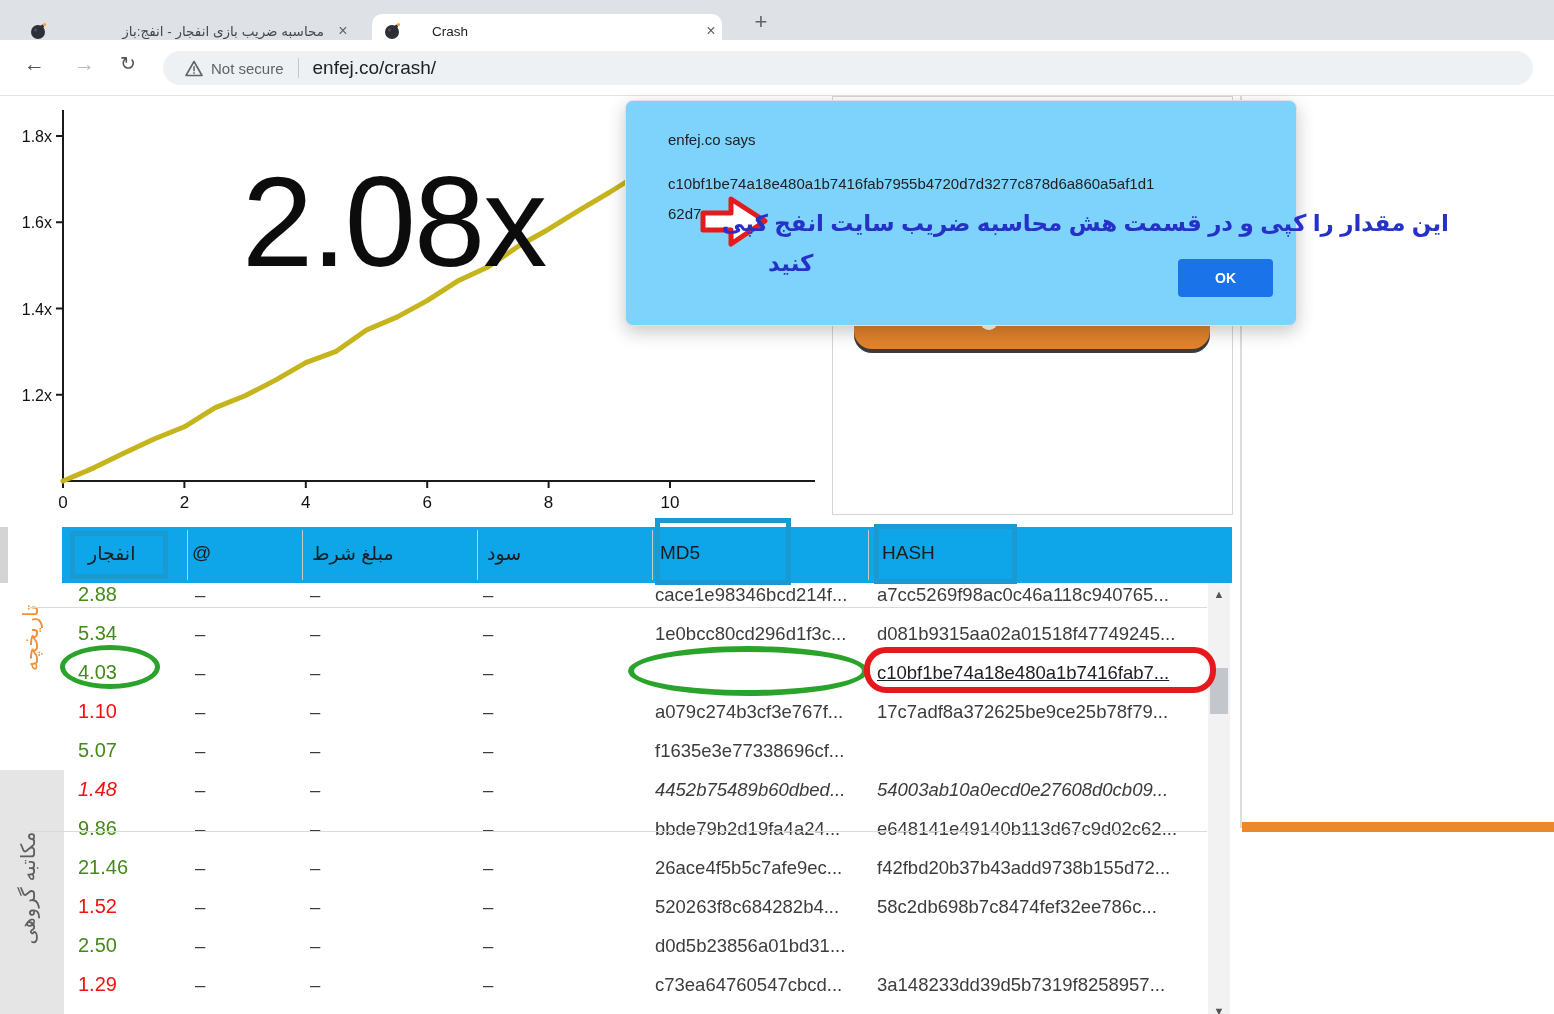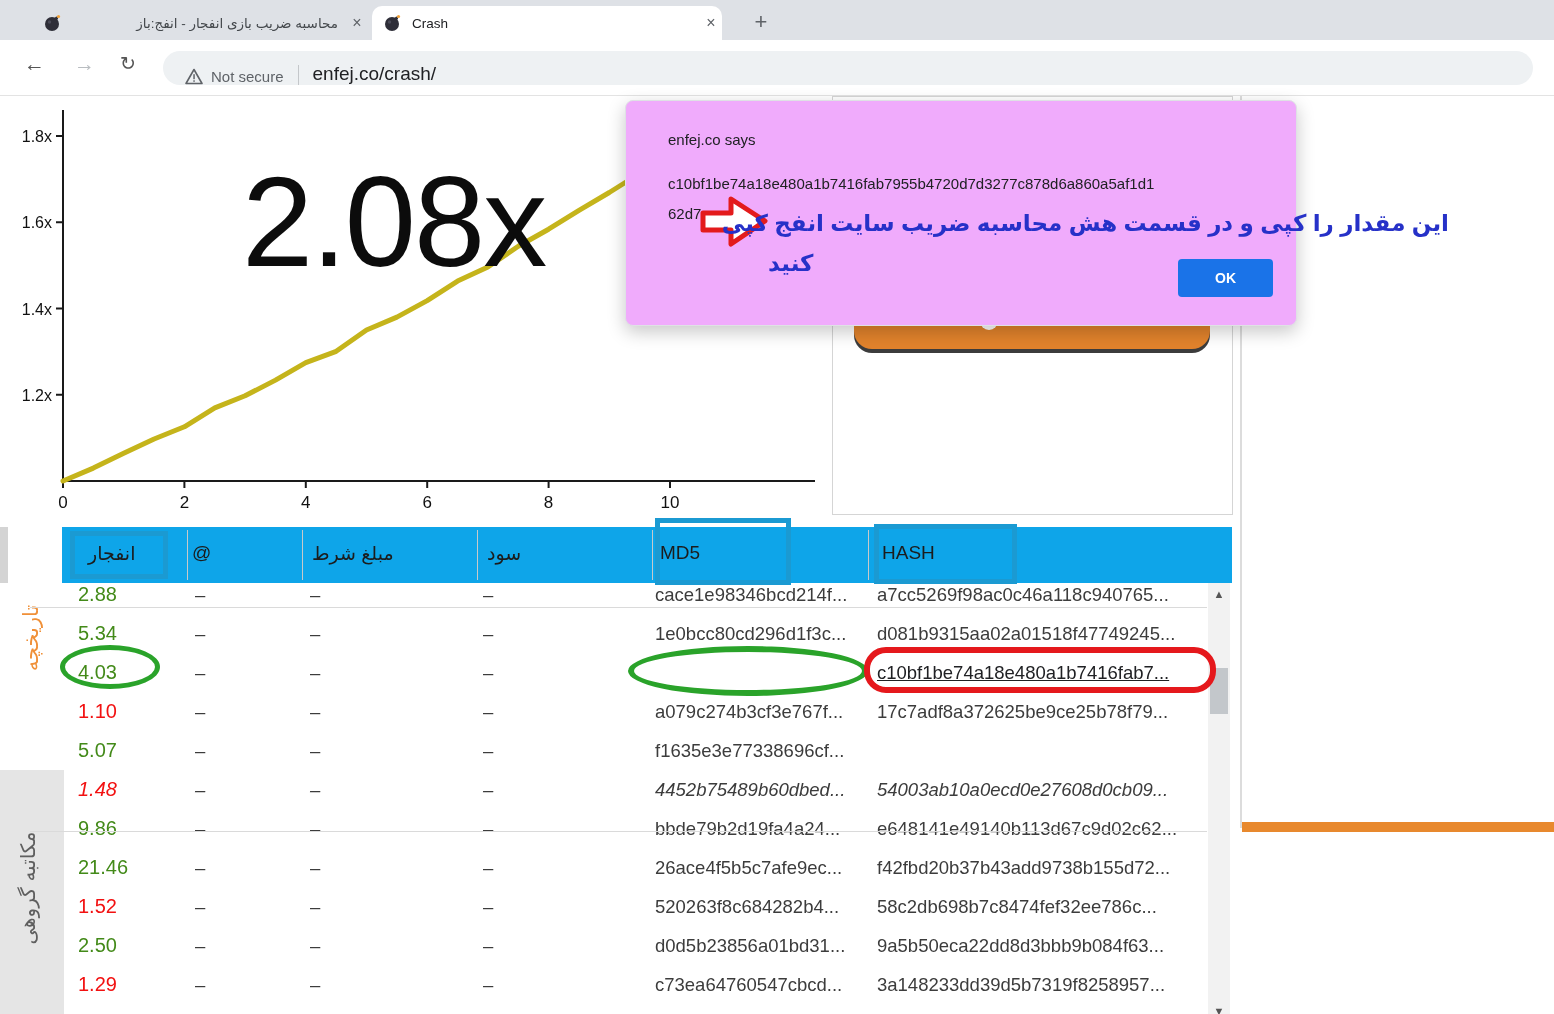--- a/index.html
+++ b/index.html
@@ -3,46 +3,46 @@
 <meta charset="utf-8">
 <style>
   * { margin:0; padding:0; box-sizing:border-box; }
   html,body { width:1554px; height:1014px; overflow:hidden; background:#fff;
               font-family:"Liberation Sans","DejaVu Sans",sans-serif; }
   .abs { position:absolute; }
   #stage { position:relative; width:1554px; height:1014px; }
 
   
   #tabbar { left:0; top:0; width:1554px; height:40px; background:#dee1e6; }
-  .tab { top:6px; height:34px; display:flex; align-items:center;justify-content:flex-end; }
+  .tab { top:14px; height:34px; display:flex; align-items:center; }
   #tab1 { left:18px; width:350px; color:#45494d; }
   #tab1 .title { direction:rtl; font-size:13.5px; white-space:nowrap; overflow:hidden;
                  width:268px; margin:0 8px; }
-  #tab2 { left:372px; width:350px; background:#fff; border-radius:10px 10px 0 0; color:#202124; }
+  #tab2 { left:372px; width:350px; background:#fff; border-radius:10px 10px 0 0; color:#202124;gap:20px; }
   #tab2 .title { font-size:13.5px; margin:0 10px; flex:1; }
   .tabclose { font-size:16px; color:#5f6368; width:22px; text-align:center; cursor:pointer; }
   .favicon { width:18px; height:18px; margin-left:12px; }
   #newtab { left:746px; top:8px; width:30px; height:30px; font-size:22px; color:#5f6368;
             text-align:center; line-height:28px; }
   #toolbar { left:0; top:40px; width:1554px; height:56px; background:#fff;
              border-bottom:1px solid #e3e3e3; }
   .navbtn { top:52px; font-size:21px; color:#555; }
   #back { left:24px; } #fwd { left:74px; color:#b9bdc1; } #reload { left:120px; font-size:19px; }
   #omnibox { left:163px; top:51px; width:1370px; height:34px; background:#eef1f3;
-             border-radius:17px; display:flex; align-items:flex-end; }
+             border-radius:17px; display:flex; align-items:center; }
   #warn-icon { margin-left:22px; }
   #notsecure { color:#5f6368; font-size:15px; margin-left:8px; }
   #url-divider { width:1px; height:20px; background:#c4c7ca; margin:0 14px; }
   #urltext { color:#202124; font-size:19px; }
 
   
   #bigmult { left:242px; top:148px; width:390px; font-size:128px; color:#0c0c0c;
              letter-spacing:-2px; }
   
-  #dialog { left:625px; top:100px; width:672px; height:226px; background:#f0abfc;
+  #dialog { left:625px; top:100px; width:672px; height:226px; background:#7dd3fc;
             border:1px solid #dfe1e5; border-radius:8px; z-index:10;
             box-shadow:0 6px 18px rgba(0,0,0,.22); }
   #dialog .dtitle { position:absolute; left:42px; top:30px; font-size:15px; color:#202124; }
   #dialog .dline  { position:absolute; left:42px; font-size:15px; color:#202124; }
   #dlg-l1 { top:74px; } #dlg-l2 { top:104px; }
   #okbtn { position:absolute; left:552px; top:158px; width:95px; height:38px;
            background:#1a73e8; color:#fff; border:none; border-radius:4px;
            font-size:14px; font-weight:bold; font-family:inherit; }
 
   
@@ -270,21 +270,20 @@
         <span class="c-d3">–</span>
         <span class="c-md5">520263f8c684282b4...</span>
         <span class="c-hash">58c2db698b7c8474fef32ee786c...</span>
       </div>
       <div class="row" style="top: 926px;">
         <span class="c-mult green">2.50</span>
         <span class="c-d1">–</span>
         <span class="c-d2">–</span>
         <span class="c-d3">–</span>
         <span class="c-md5">d0d5b23856a01bd31...</span>
-        <span class="c-hash">9a5b50eca22dd8d3bbb9b084f63...</span>
       </div>
       <div class="row" style="top: 965px;">
         <span class="c-mult red">1.29</span>
         <span class="c-d1">–</span>
         <span class="c-d2">–</span>
         <span class="c-d3">–</span>
         <span class="c-md5">c73ea64760547cbcd...</span>
         <span class="c-hash">3a148233dd39d5b7319f8258957...</span>
       </div>
       <div class="row" style="top: 1004px;">

